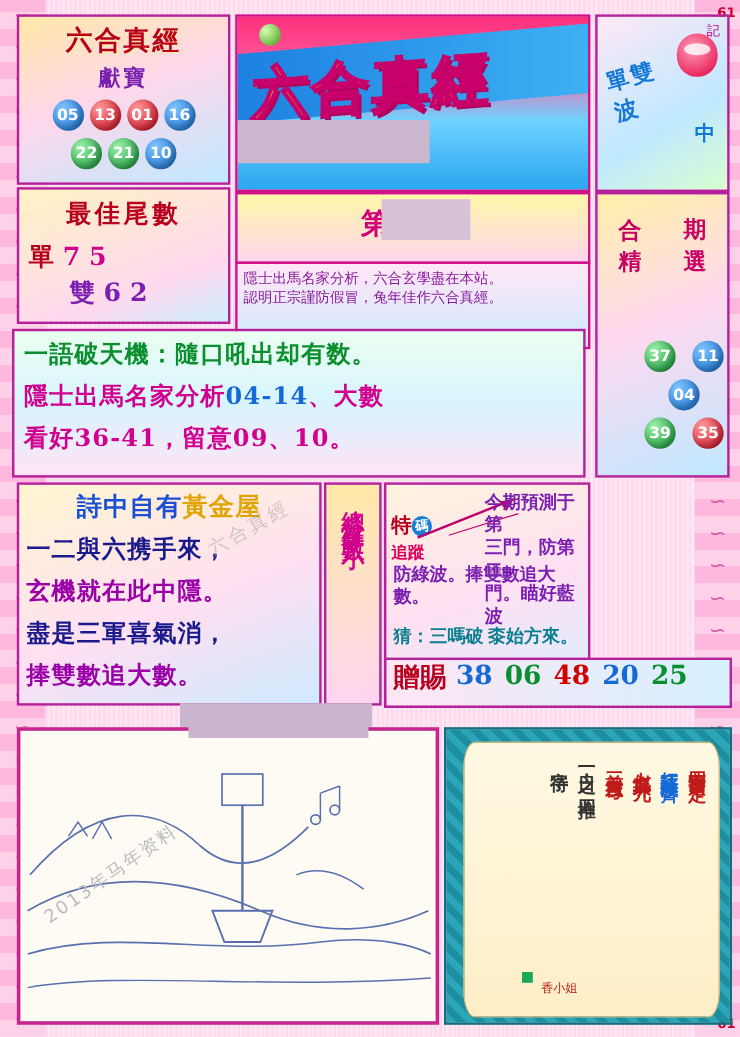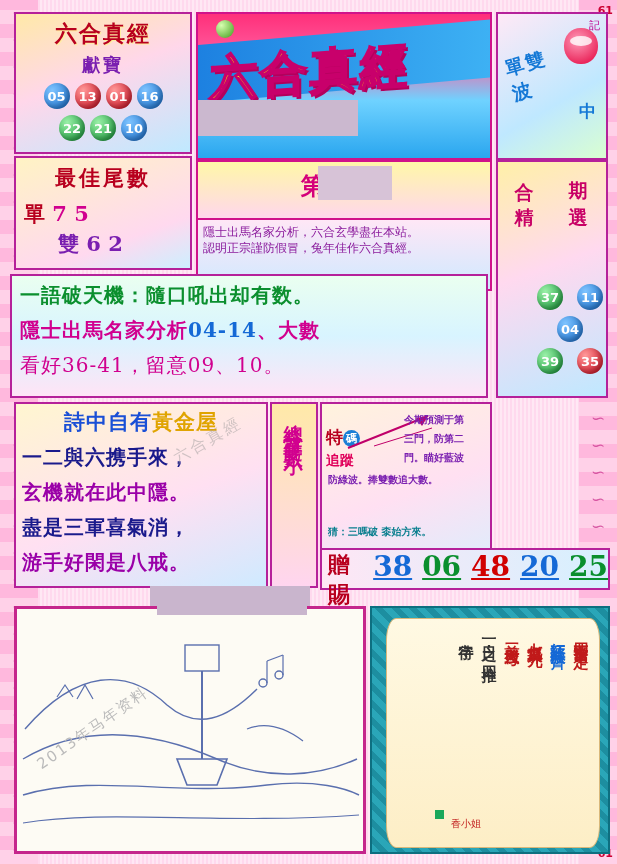--- a/index.html
+++ b/index.html
@@ -189,21 +189,21 @@
   #pred .l1{
     font-size:20px;font-weight:bold;color:#0b8f2e;
     font-family:"DejaVu Serif",serif;letter-spacing:1px;
   }
   #pred .l2{
     margin-top:8px;font-size:20px;font-weight:bold;
     font-family:"DejaVu Serif",serif;color:#d1008f;letter-spacing:1px;
   }
   #pred .l2 .bluenum{color:#1569d6;}
   #pred .l3{
-    margin-top:8px;font-size:20px;font-weight:normal;
+    margin-top:8px;font-size:20px;font-weight:bold;
     font-family:"DejaVu Serif",serif;color:#d1008f;letter-spacing:1px;
   }
 
   
   #poem{
     left:4px;top:394px;width:254px;height:186px;
     background:linear-gradient(160deg,#fff6d0,#ffe0f2 55%,#cfeaff);
     border:2px solid #b5219a;padding:4px 6px;box-sizing:border-box;
   }
   #poem .title{
@@ -229,21 +229,21 @@
     margin:6px auto 0;letter-spacing:6px;display:block;text-align:center;
   }
 
   
   #rtext{
     left:310px;top:394px;width:172px;height:186px;
     background:linear-gradient(160deg,#fff3dd,#ffe0f2 50%,#d6f0ff);
     border:2px solid #b5219a;padding:3px 4px;box-sizing:border-box;
     font-family:"DejaVu Serif",serif;
   }
-  #rtext .rl{font-size:10px;color:#7a1fb0;line-height:19px;font-weight:bold;}
+  #rtext .rl{font-size:15px;color:#7a1fb0;line-height:19px;font-weight:bold;font-family:Liberation Serif, serif;}
   #rtext .teal{color:#0a7f8f;}
 
   
   #temacode{
     position:absolute;left:4px;top:22px;font-size:17px;font-weight:bold;color:#b8001e;
     font-family:"DejaVu Serif",serif;
   }
   #temacode .circ{
     display:inline-block;width:17px;height:17px;border-radius:50%;
     background:#1b7fd6;color:#fff;font-size:11px;text-align:center;line-height:17px;
@@ -260,21 +260,21 @@
   #gift{
     left:310px;top:540px;width:290px;height:42px;
     background:linear-gradient(90deg,#ffe6f4,#d5f0ff);
     border:2px solid #b5219a;display:flex;align-items:flex-start;gap:8px;padding-left:6px;
     box-sizing:border-box;
   }
   #gift .lb{
     font-size:22px;font-weight:bold;color:#b8001e;font-family:"DejaVu Serif",serif;
   }
   #gift .gn{
-    font-size:28px;font-weight:bold;font-family:"DejaVu Serif",serif;text-decoration:underline;
+    font-size:22px;font-weight:bold;font-family:"DejaVu Serif",serif;
   }
   .c-blue{color:#1569d6;} .c-red{color:#d10000;} .c-green{color:#0a8f2e;}
 
   #gcensor{
     position:absolute;left:140px;top:578px;width:160px;height:22px;background:#c9b5cd;
   }
 
   
   #draw{
     left:4px;top:598px;width:352px;height:248px;
@@ -481,21 +481,21 @@
       </div>
     </div>
 
     <div class="panel" id="poem">
       <div class="title">
         <span>詩中自有</span><span class="gold">黃金屋</span>
       </div>
       <div class="line">一二與六携手來，</div>
       <div class="line p">玄機就在此中隱。</div>
       <div class="line">盡是三軍喜氣消，</div>
-      <div class="line p">游手好閑是八戒。</div>
+      <div class="line p">捧雙數追大數。</div>
     </div>
 
     <div class="panel" id="vlbl">
       <span class="v">總分單雙數小</span>
     </div>
 
     <div class="panel" id="rtext">
       <div id="temacode">
         特<span class="circ">碼</span>
       </div>

